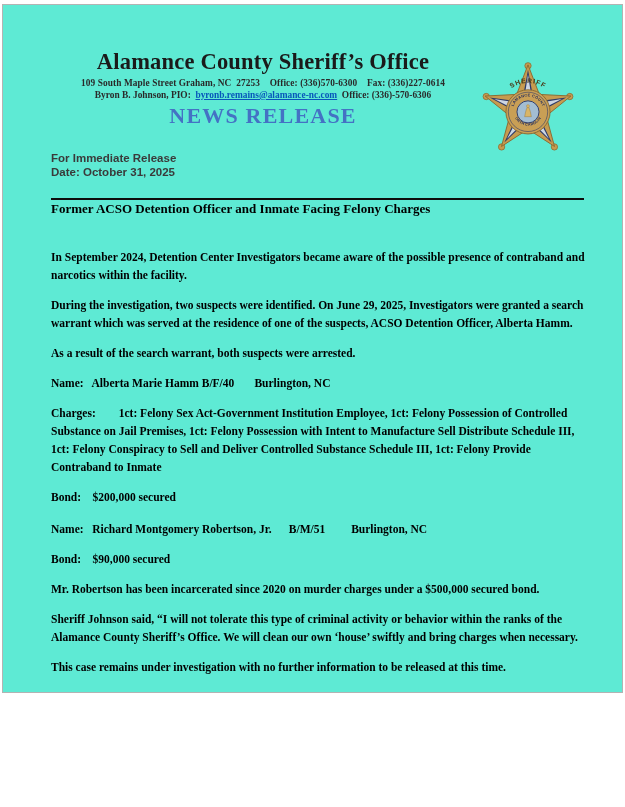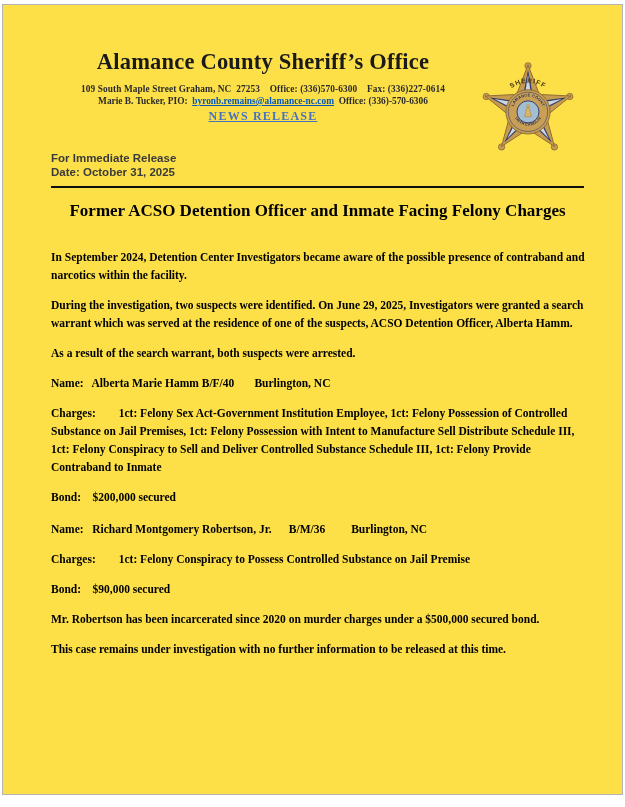--- a/index.html
+++ b/index.html
@@ -1,70 +1,69 @@
 <!DOCTYPE html>
 <html style="--news_release_blue: #4472c4; --link_blue: #0757ba; --badge_gold: #c79b4f; --badge_navy: #2e3a67;"><head>
 <meta charset="utf-8">
 <style>
   html,body { margin:0; padding:0; background:#ffffff; }
   body { width:625px; height:807px; font-family:"Liberation Serif", serif; }
   .page {
     position:relative; box-sizing:border-box;
-    width:621px; height:791px; margin:4px 2px 0 2px;
-    background:#fde047; border:1px solid #b3b3b3;
+    width:621px; height:689px; margin:4px 2px 0 2px;
+    background:#5eead4; border:1px solid #b3b3b3;
   }
   
   .header-text { position:absolute; top:44px; left:42px; width:436px; text-align:center; }
   .org-name {
     margin:0; font-family:"Liberation Serif", serif; font-weight:bold;
     font-size:22.5px; color:#1a1a1a; letter-spacing:0.2px; white-space:nowrap;
   }
   .addr-line {
-    margin-top:9px; font-weight:bold; font-size:9.3px; color:#2a2a2a;
+    margin-top:3px; font-weight:bold; font-size:9.3px; color:#2a2a2a;
     white-space:pre; letter-spacing:0.1px;
   }
   .pio-line { margin-top:2px; font-weight:bold; font-size:9.4px; color:#2a2a2a; white-space:pre; }
   .pio-line a { color:var(--link_blue,#0757ba); text-decoration:underline; }
   .news-release {
-    margin-top:3px; font-weight:bold; font-size:12px; letter-spacing:1.2px;
+    margin-top:3px; font-weight:bold; font-size:22px; letter-spacing:1.2px;
     color:var(--news_release_blue,#4472c4);
-    text-decoration:underline;
   }
   
   .badge { position:absolute; top:56px; right:46px; width:96px; height:96px; }
   
   .release-block {
     position:absolute; top:147px; left:48px; width:533px;
     font-family:"Liberation Sans", sans-serif; font-weight:bold; font-size:11.5px;
     color:#3a3a3a; line-height:13.5px;
-    border-bottom:2px solid #0d0d0d; padding-bottom:7px;
+    border-bottom:2px solid #0d0d0d; padding-bottom:19px;
   }
   
   .headline {
     position:absolute; top:196px; left:48px; width:533px; margin:0;
-    text-align:center; font-size:17px; font-weight:bold; color:#000;
+    text-align:left; font-size:13px; font-weight:bold; color:#000;
   }
   
   .body-text {
     position:absolute; top:243px; left:48px; width:536px;
     font-size:11.5px; font-weight:bold; color:#000; line-height:18px;
   }
   .body-text p { margin:0 0 12px 0; white-space:pre-wrap; }
   .body-text p.extra-gap  { margin-top:14px; }
   .body-text p.extra-gap2 { margin-top:12px; }
 </style>
 </head>
 <body>
 
 <div class="page">
 
   <div class="header-text">
     <h1 class="org-name">Alamance County Sheriff’s Office</h1>
     <div class="addr-line">109 South Maple Street Graham, NC  27253    Office: (336)570-6300    Fax: (336)227-0614</div>
-    <div class="pio-line"><span>Marie B. Tucker, PIO:  </span><a href="#">byronb.remains@alamance-nc.com</a><span>  Office: (336)-570-6306</span></div>
+    <div class="pio-line"><span>Byron B. Johnson, PIO:  </span><a href="#">byronb.remains@alamance-nc.com</a><span>  Office: (336)-570-6306</span></div>
     <div class="news-release">NEWS RELEASE</div>
   </div>
 
   <svg class="badge" viewBox="0 0 100 100" xmlns="http://www.w3.org/2000/svg">
     <defs>
       <path id="arcSheriff" d="M 21.8,42.7 A 30,30 0 0 1 78.2,42.7" fill="none"></path>
       <path id="arcTop" d="M 34.5,48.9 A 16,16 0 0 1 65.5,48.9" fill="none"></path>
       <path id="arcBottom" d="M 36.5,59.5 A 15.5,15.5 0 0 0 63.5,59.5" fill="none"></path>
       <g id="pt">
         <path d="M50,9 L54.5,33 L45.5,33 Z" fill="#2e3a67"></path>
@@ -107,20 +106,20 @@
 
   <h2 class="headline">Former ACSO Detention Officer and Inmate Facing Felony Charges</h2>
 
   <main class="body-text">
     <p>In September 2024, Detention Center Investigators became aware of the possible presence of contraband and narcotics within the facility.</p>
     <p>During the investigation, two suspects were identified. On June 29, 2025, Investigators were granted a search warrant which was served at the residence of one of the suspects, ACSO Detention Officer, Alberta Hamm.</p>
     <p>As a result of the search warrant, both suspects were arrested.</p>
     <p>Name:   Alberta Marie Hamm B/F/40       Burlington, NC</p>
     <p>Charges:        1ct: Felony Sex Act-Government Institution Employee, 1ct: Felony Possession of Controlled Substance on Jail Premises, 1ct: Felony Possession with Intent to Manufacture Sell Distribute Schedule III, 1ct: Felony Conspiracy to Sell and Deliver Controlled Substance Schedule III, 1ct: Felony Provide Contraband to Inmate</p>
     <p>Bond:    $200,000 secured</p>
-    <p class="extra-gap">Name:   Richard Montgomery Robertson, Jr.      B/M/36         Burlington, NC</p>
-    <p>Charges:        1ct: Felony Conspiracy to Possess Controlled Substance on Jail Premise</p>
+    <p class="extra-gap">Name:   Richard Montgomery Robertson, Jr.      B/M/51         Burlington, NC</p>
     <p>Bond:    $90,000 secured</p>
     <p>Mr. Robertson has been incarcerated since 2020 on murder charges under a $500,000 secured bond.</p>
+    <p class="extra-gap2">Sheriff Johnson said, “I will not tolerate this type of criminal activity or behavior within the ranks of the Alamance County Sheriff’s Office. We will clean our own ‘house’ swiftly and bring charges when necessary.</p>
     <p>This case remains under investigation with no further information to be released at this time.</p>
   </main>
 
 </div>
 
 </body></html>

